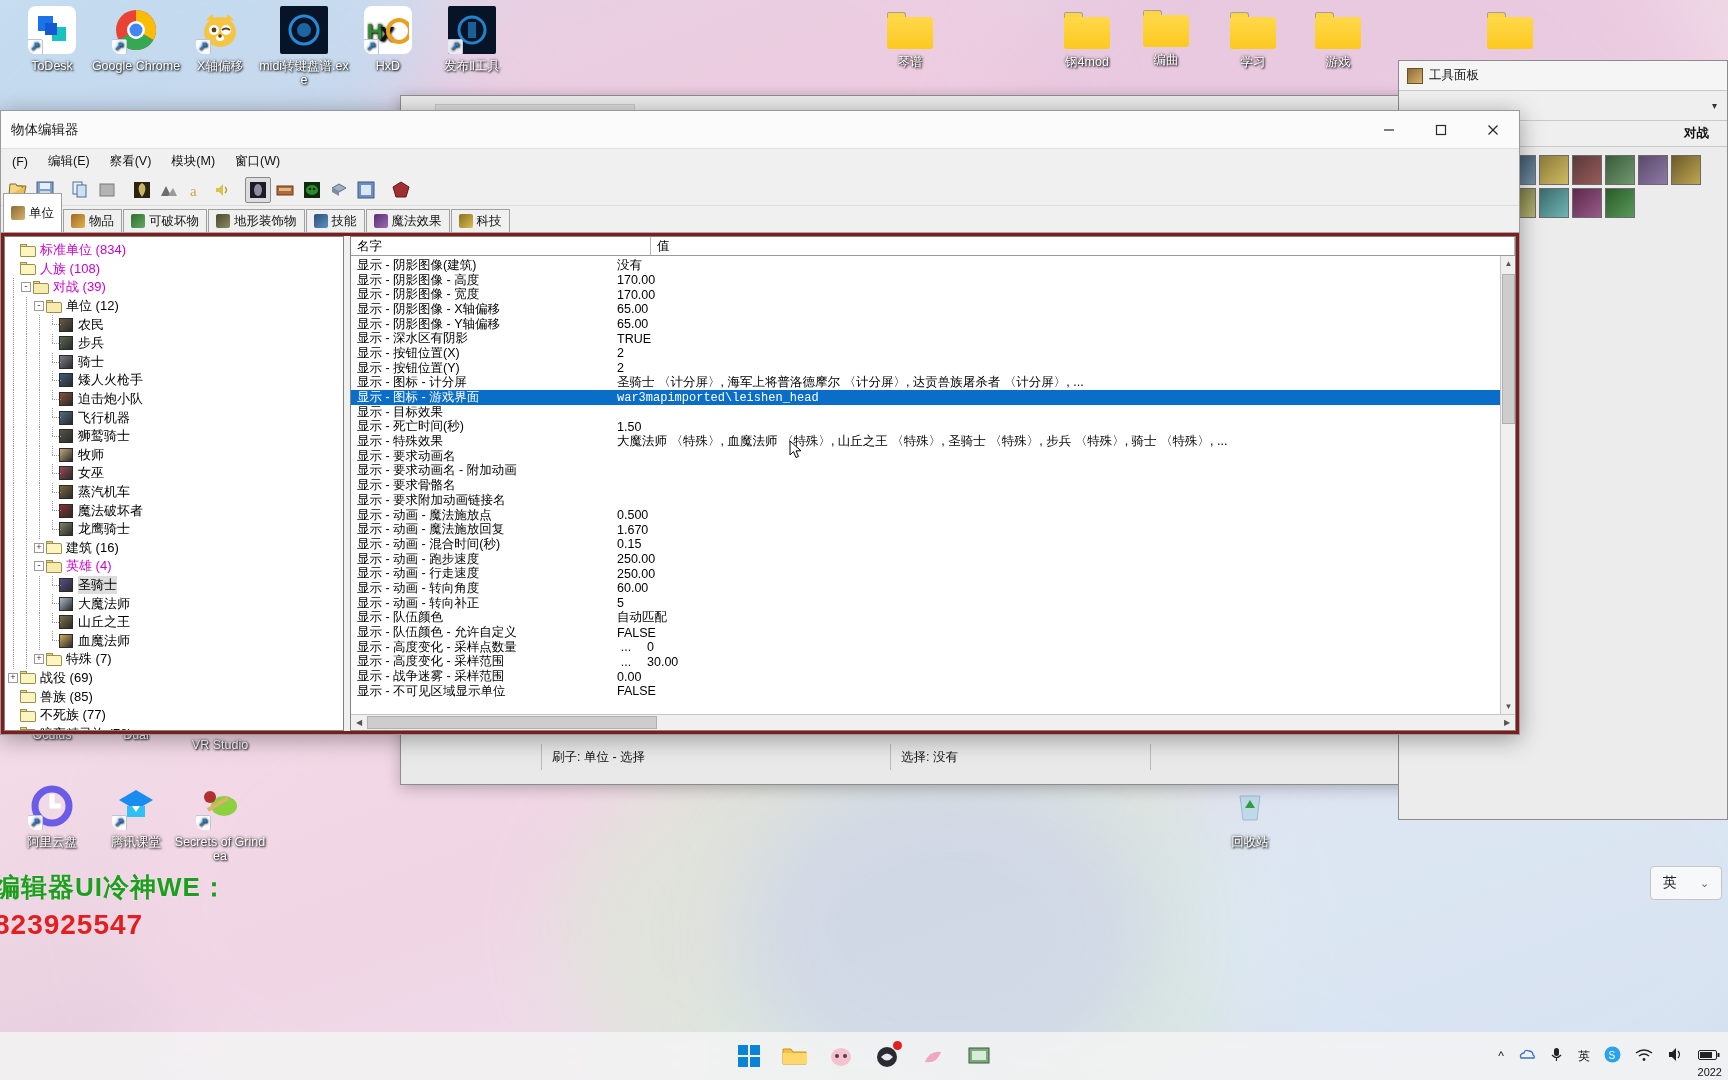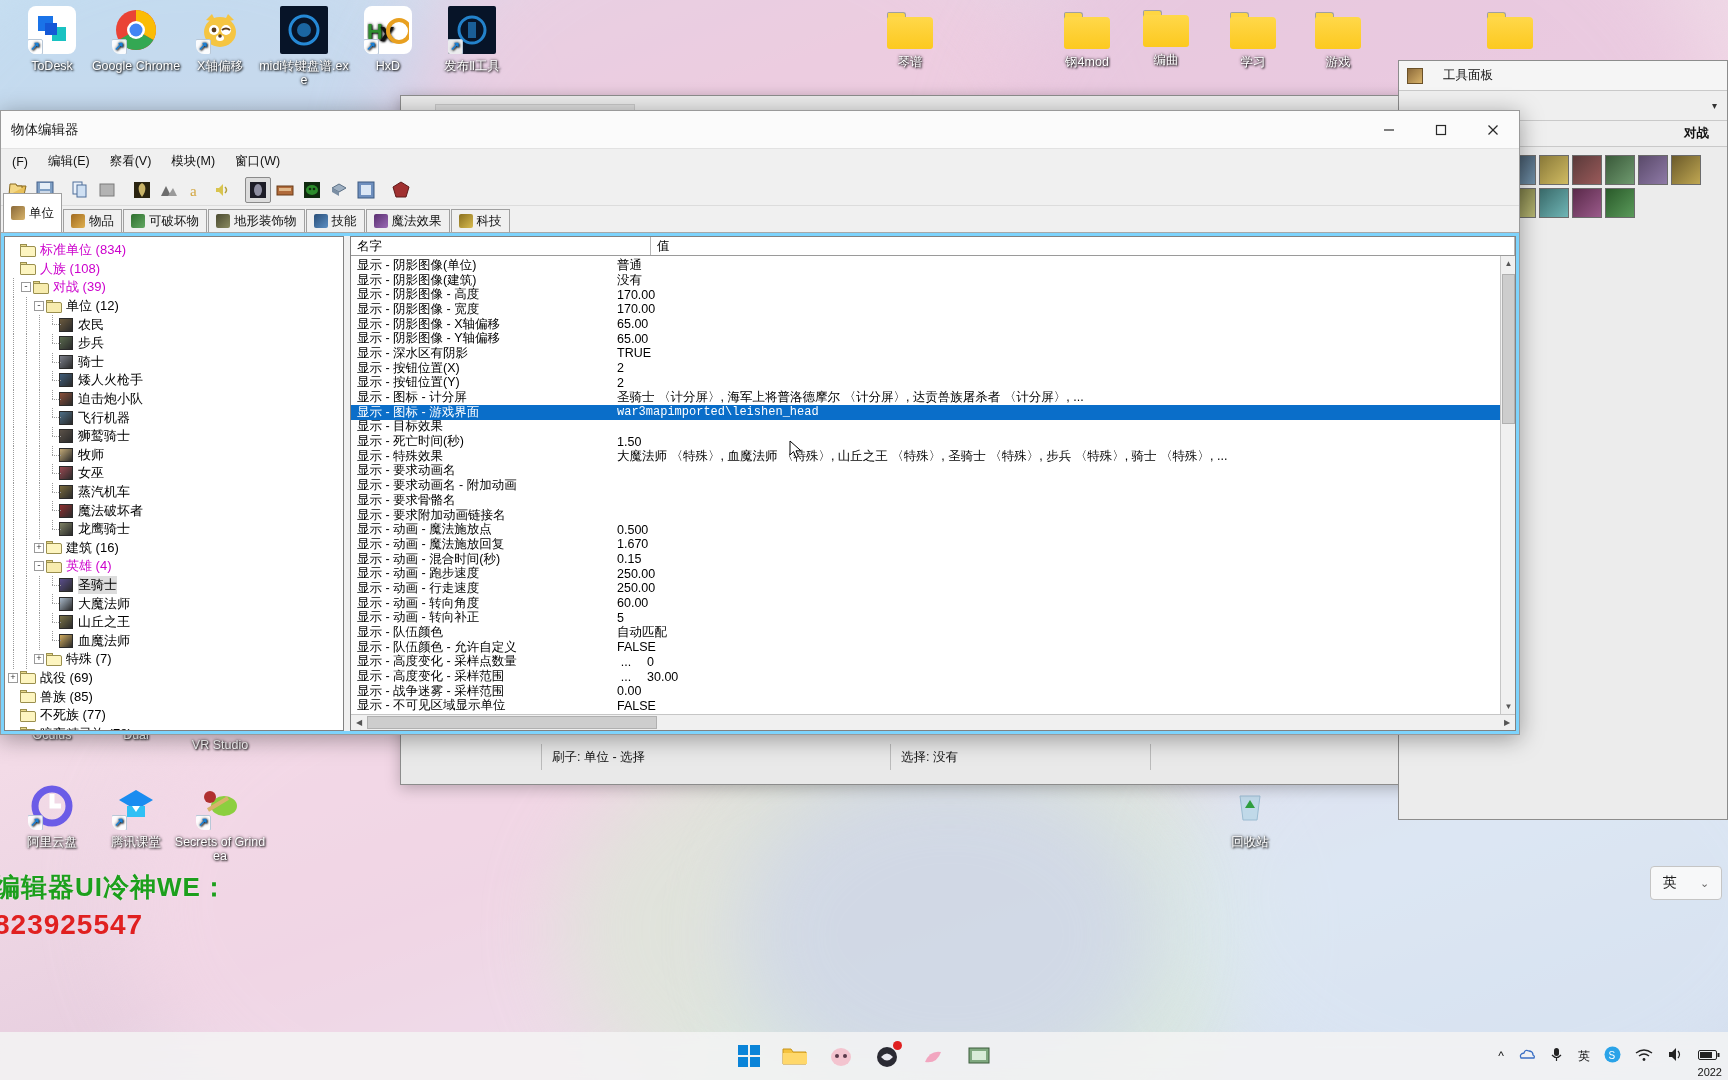--- a/index.html
+++ b/index.html
@@ -97,21 +97,21 @@
     padding-left:2px; gap:1px; border-bottom:1px solid #a8a8a8;
   }
   .tab {
     display:flex; align-items:center; gap:4px; height:23px; padding:0 7px;
     background:#f0f0f0; border:1px solid #a0a0a0; border-bottom:none;
     font-size:12.5px; color:#111; white-space:nowrap;
   }
   .tab.active { height:39px; background:#fff; font-weight:normal; }
   .tab .ticon { width:14px; height:14px; border-radius:2px; flex:none; }
 
-  .editor-body { flex:1; display:flex; background:#7dd3fc; padding:3px; gap:0; min-height:0; }
+  .editor-body { flex:1; display:flex; background:#7f1d1d; padding:3px; gap:0; min-height:0; }
 
   
   .tree-panel {
     width:340px; background:#fff; border:1px solid #828282;
     position:relative; overflow:hidden; font-size:13px;
   }
   .tree-inner { padding:4px 0 0 2px; }
   .tree-row { display:flex; align-items:center; height:18.6px; white-space:nowrap; }
   .tree-row .tw { width:13px; height:18.6px; flex:none; position:relative; }
   .tree-row .pmbox {
@@ -189,21 +189,21 @@
   .sb-cell { height:26px; display:flex; align-items:center; padding:0 10px; border-right:1px solid #bbb; }
   .sb-spacer { flex:1; }
   #we-statusbar .stack { display:flex; flex-direction:column; line-height:15px; }
 
   
   #tool-panel {
     position:absolute; right:0; top:60px; width:330px; height:760px;
     background:#ececec; border:1px solid #8c8c8c; z-index:25;
     font-size:12.5px; color:#111; overflow:hidden;
   }
-  #tool-panel .tp-title { height:30px; display:flex; align-items:center; gap:20px; padding:0 8px;
+  #tool-panel .tp-title { height:30px; display:flex; align-items:center; gap:6px; padding:0 8px;
      background:#f5f5f5; border-bottom:1px solid #c9c9c9; }
   #tool-panel .tp-sub { height:30px; display:flex; align-items:center; justify-content:flex-end; padding-right:10px;
      border-bottom:1px solid #c9c9c9; background:#efefef;}
   #tool-panel .tp-row2 { height:26px; display:flex; align-items:center; justify-content:flex-end; padding-right:18px;
      border-bottom:1px solid #c9c9c9; background:#efefef; font-weight:bold;}
   .tp-grid { display:flex; flex-wrap:wrap; gap:3px; padding:8px 0 0 8px; }
   .tp-cell { width:30px; height:30px; border:1px solid #6b6b6b; }
 
   
   #taskbar {
@@ -1023,24 +1023,20 @@
     <div class="splitter"></div>
 
     <div class="prop-panel">
       <div class="prop-header">
         <div class="ph ph-name">名字</div>
         <div class="ph ph-val">值</div>
       </div>
       <div class="prop-rows">
         <div id="prop-rows" style="padding-top:2px;">
             <div class="prop-row">
-              <span class="pname">显示 - 阴影图像(单位)</span>
-              <span class="pval">普通</span>
-            </div>
-            <div class="prop-row">
               <span class="pname">显示 - 阴影图像(建筑)</span>
               <span class="pval">没有</span>
             </div>
             <div class="prop-row">
               <span class="pname">显示 - 阴影图像 - 高度</span>
               <span class="pval">170.00</span>
             </div>
             <div class="prop-row">
               <span class="pname">显示 - 阴影图像 - 宽度</span>
               <span class="pval">170.00</span>

